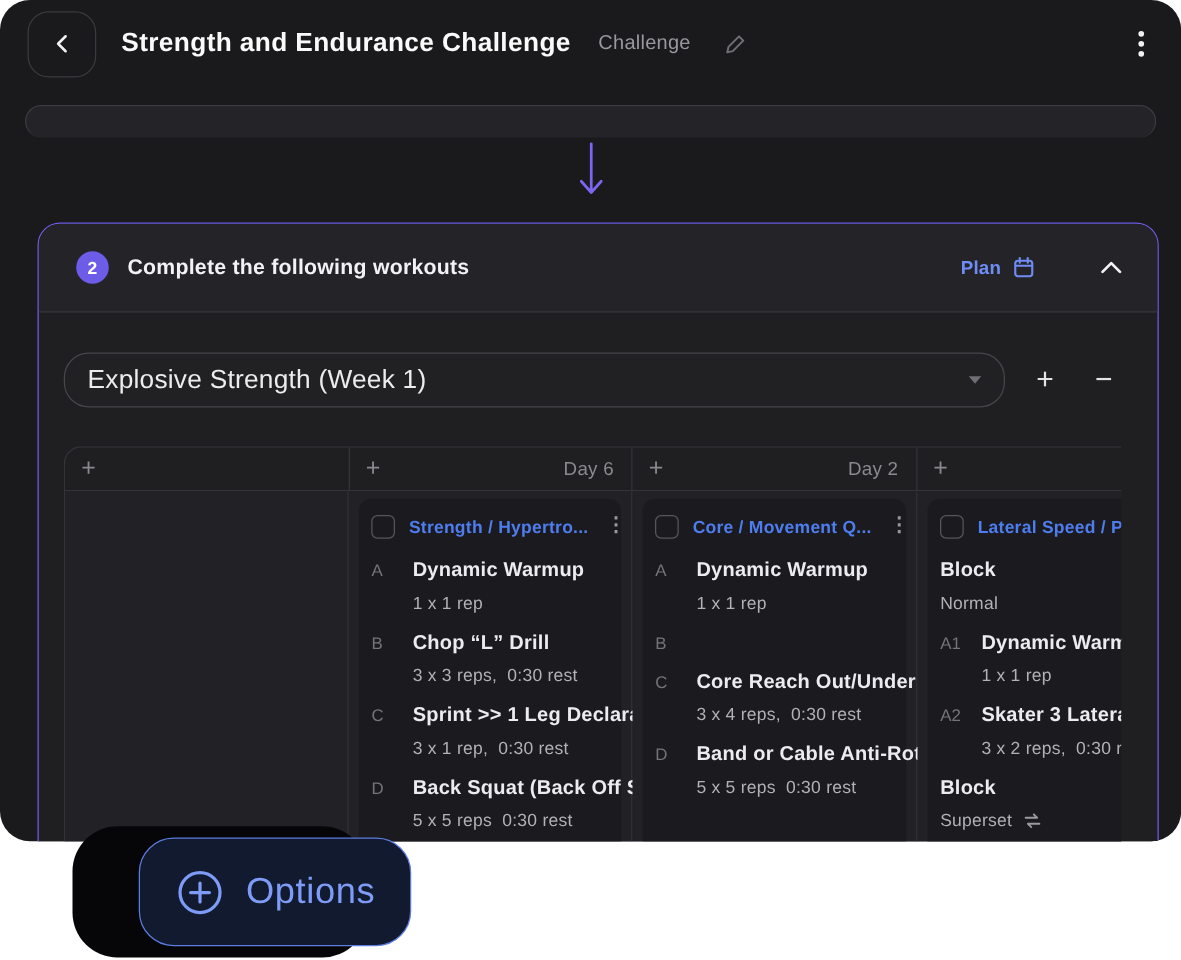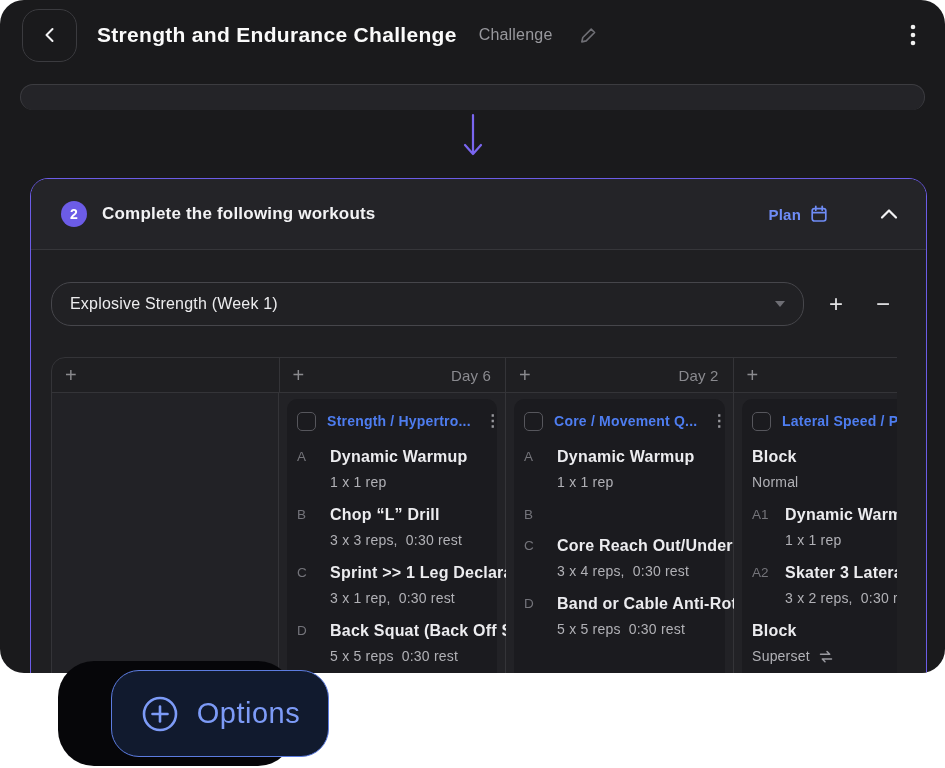--- a/index.html
+++ b/index.html
@@ -41,21 +41,21 @@
   .step-title { margin-left: 15px; font-size: 17px; font-weight: bold; color: #f2f2f4;
     letter-spacing: 0.2px; }
   .plan-link { margin-left: auto; display: flex; align-items: center; gap: 9px;
     color: #6f8cf6; font-size: 15px; font-weight: bold; cursor: pointer; letter-spacing: 0.2px; }
   .collapse-wrap { margin-left: 52px; margin-right: 2px; cursor: pointer; display: flex; }
 
   
   .selector-row { position: absolute; left: 20px; top: 103px; display: flex; align-items: center; }
   .dropdown { width: 753px; height: 44px; background: #212124; border: 1px solid #46464b;
     border-radius: 20px; display: flex; align-items: center; padding: 0 18px;
-    font-size: 16px; color: #ececee; letter-spacing: 0.2px; cursor: pointer; gap: 11px; }
+    font-size: 21px; color: #ececee; letter-spacing: 0.2px; cursor: pointer; gap: 11px; }
   .caret { margin-left: auto; width: 0; height: 0; border-left: 5.5px solid transparent;
     border-right: 5.5px solid transparent; border-top: 6.5px solid #6e6e74; }
   .icon-btn { width: 40px; height: 40px; background: transparent; border: none;
     color: #e3e3e5; font-size: 24px; font-weight: normal; cursor: pointer;
     display: flex; align-items: center; justify-content: center; }
   .icon-btn.add { margin-left: 12px; }
   .icon-btn.remove { margin-left: 7px; }
 
   
   .board { position: absolute; left: 20px; top: 178px; width: 846px; height: 342px;

